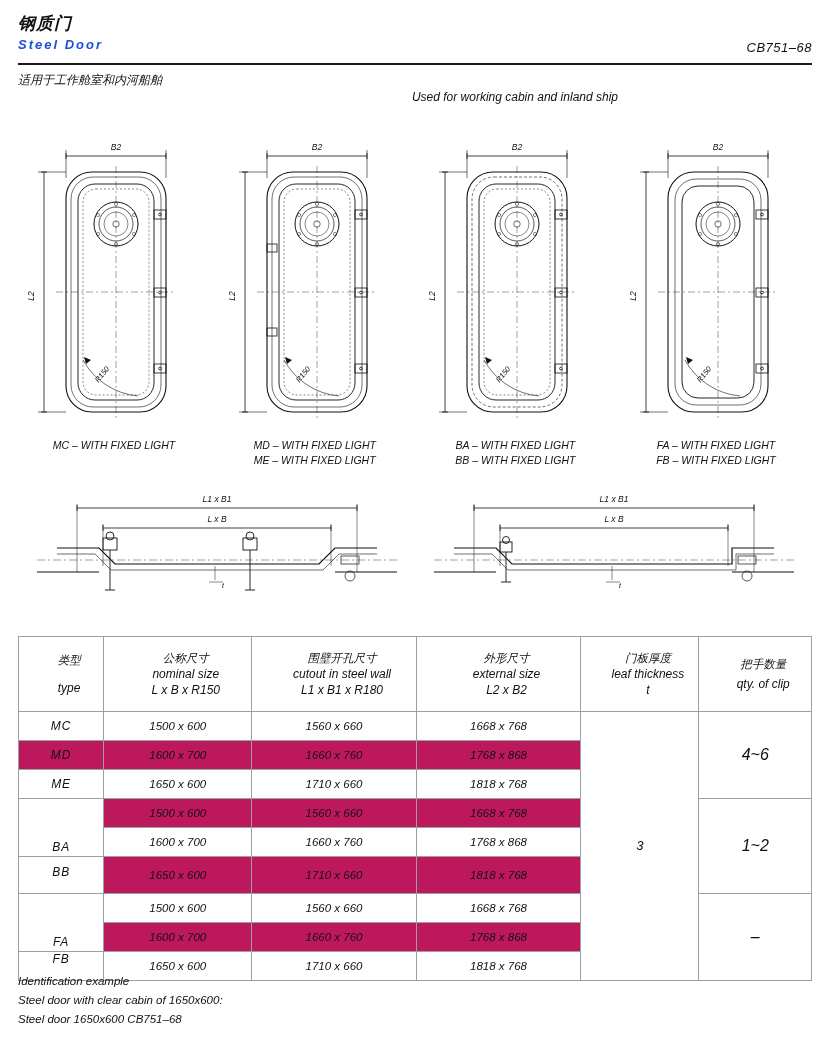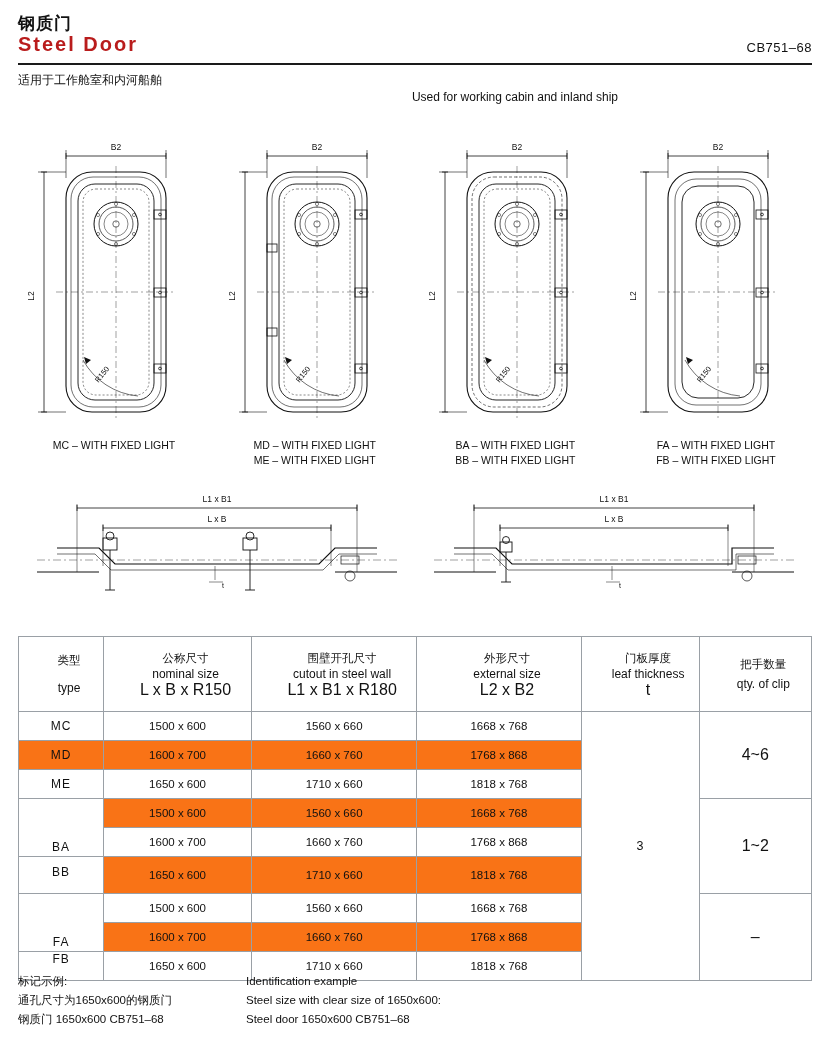--- a/index.html
+++ b/index.html
@@ -13,41 +13,42 @@
     font-family: "Liberation Sans", sans-serif;
     color: #1a1a1a;
     position: relative;
     overflow: hidden;
   }
   .page {
     position: relative;
     width: 664px;
     height: 1044px;
     padding: 0;
+    font-style: italic;
   }
 
   
   .header {
     position: absolute;
     left: 18px;
     top: 14px;
     width: 794px;
   }
   .title-cn {
     font-size: 17px;
     font-weight: bold;
     letter-spacing: 1px;
     color: #111;
     line-height: 20px;
   }
   .title-en {
-    font-size: 20px;
+    font-size: 13px;
     font-weight: bold;
     letter-spacing: 2px;
-    color: #b91c1c;
+    color: #1d4ed8;
     line-height: 19px;
     margin-top: 1px;
   }
   .std-code {
     position: absolute;
     right: 0;
     top: 26px;
     font-size: 13px;
     color: #111;
     letter-spacing: 0.5px;
@@ -138,27 +139,27 @@
   }
   table.spec thead th {
     height: 74px;
     font-weight: normal;
     line-height: 16px;
     background: #ffffff;
     padding-left: 16px;
   }
   .th-cn { display:block; font-size: 11.5px; }
   .th-en { display:block; font-size: 12px; }
-  .th-sub { display:block; font-size: 16px; }
+  .th-sub { display:block; font-size: 12px; }
   table.spec tbody td {
     height: 28px;
     margin-top: 35px;
   }
   .row-alt td.shade {
-    background: #f97316;
+    background: #be185d;
   }
   td.type-cell {
     font-size: 12px;
     letter-spacing: 1px;
   }
   td.thick-cell {
     font-size: 12.5px;
   }
   td.clip-cell {
     font-size: 16px;
@@ -599,25 +600,20 @@
           <td class="type-cell" style="vertical-align:top;padding-top:0">FB</td>
           <td>1650 x 600</td>
           <td>1710 x 660</td>
           <td>1818 x 768</td>
         </tr>
       </tbody>
     </table>
   </div>
 
   <div class="notes">
-    <div class="notes-col cn">
-      <div class="note-title">标记示例:</div>
-      <div>通孔尺寸为1650x600的钢质门</div>
-      <div>钢质门 1650x600 CB751–68</div>
-    </div>
     <div class="notes-col en">
       <div class="note-title">Identification example</div>
-      <div>Steel size with clear size of 1650x600:</div>
+      <div>Steel door with clear cabin of 1650x600:</div>
       <div>Steel door 1650x600 CB751–68</div>
     </div>
   </div>
 
 </div>
 
 </body></html>

